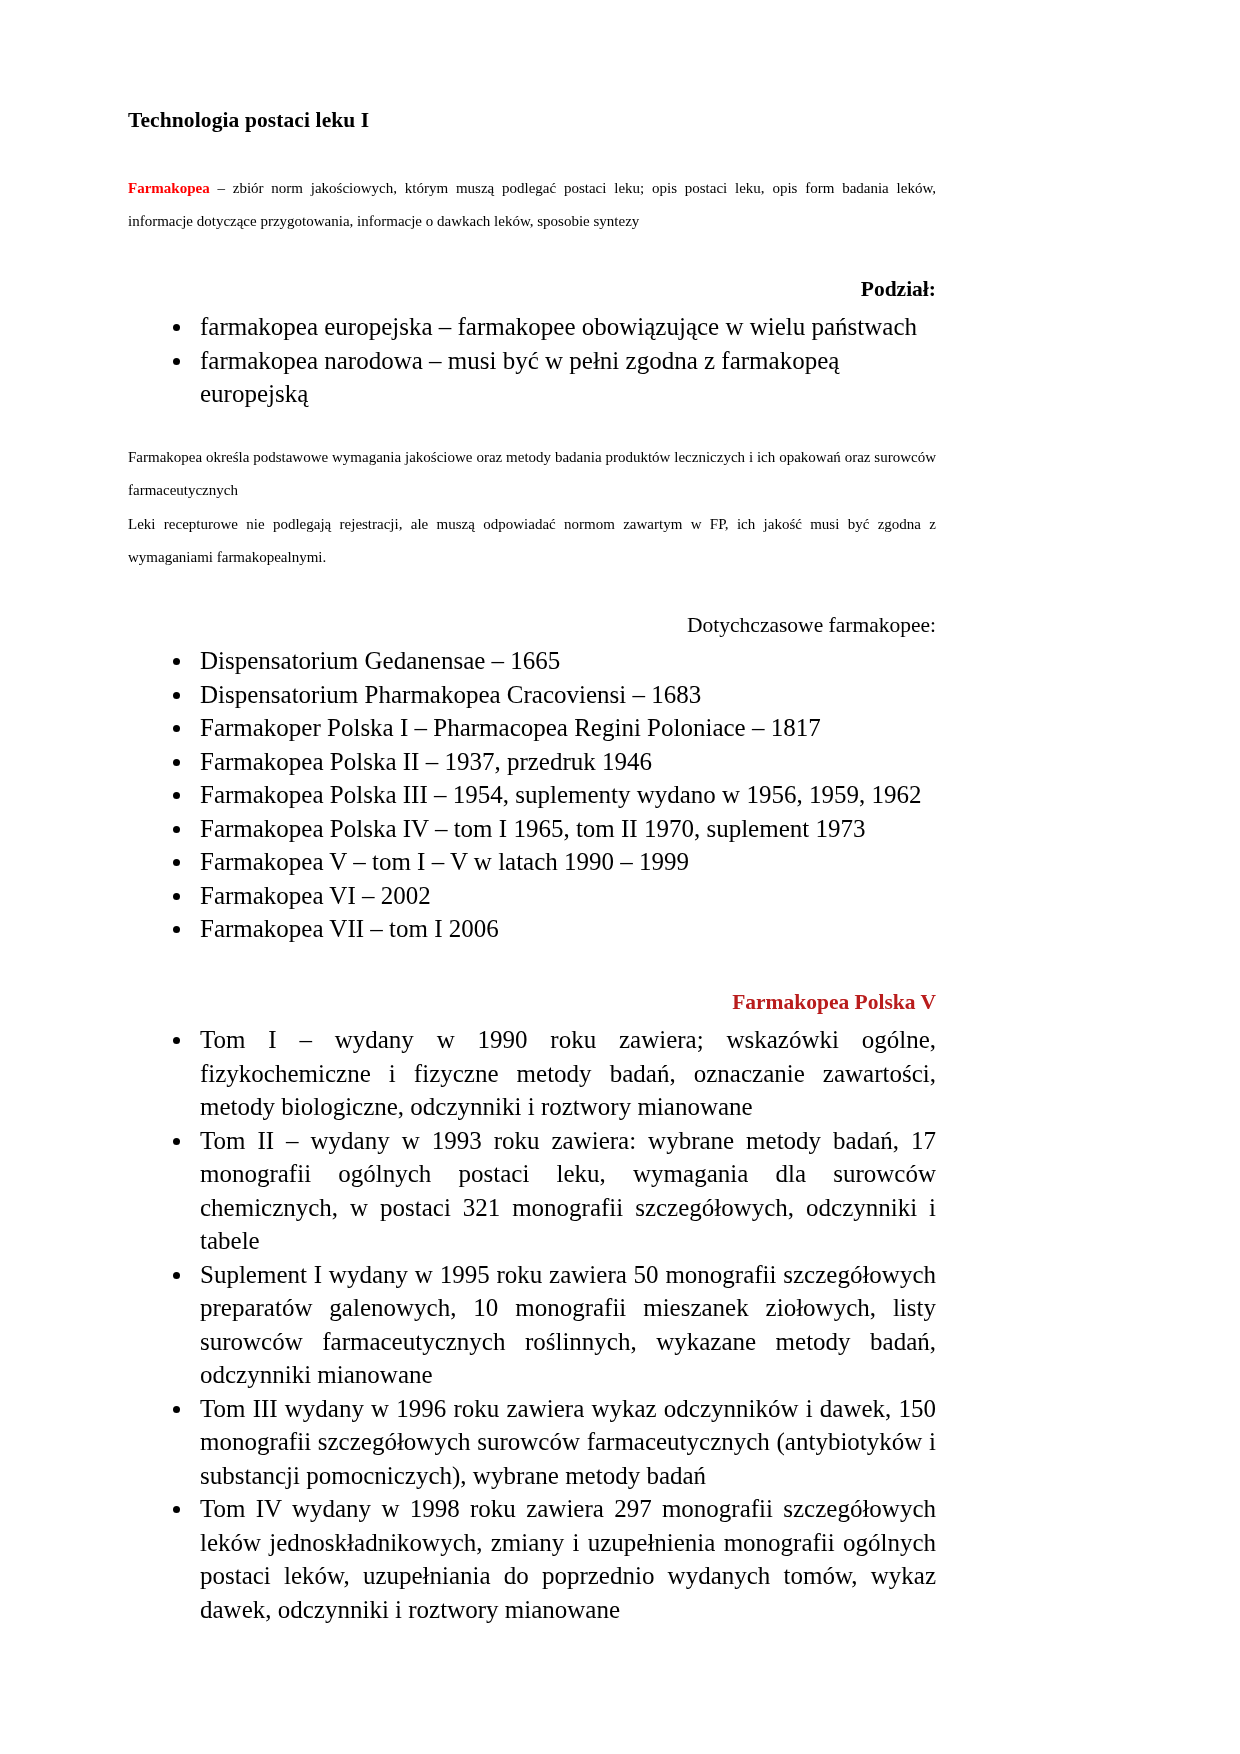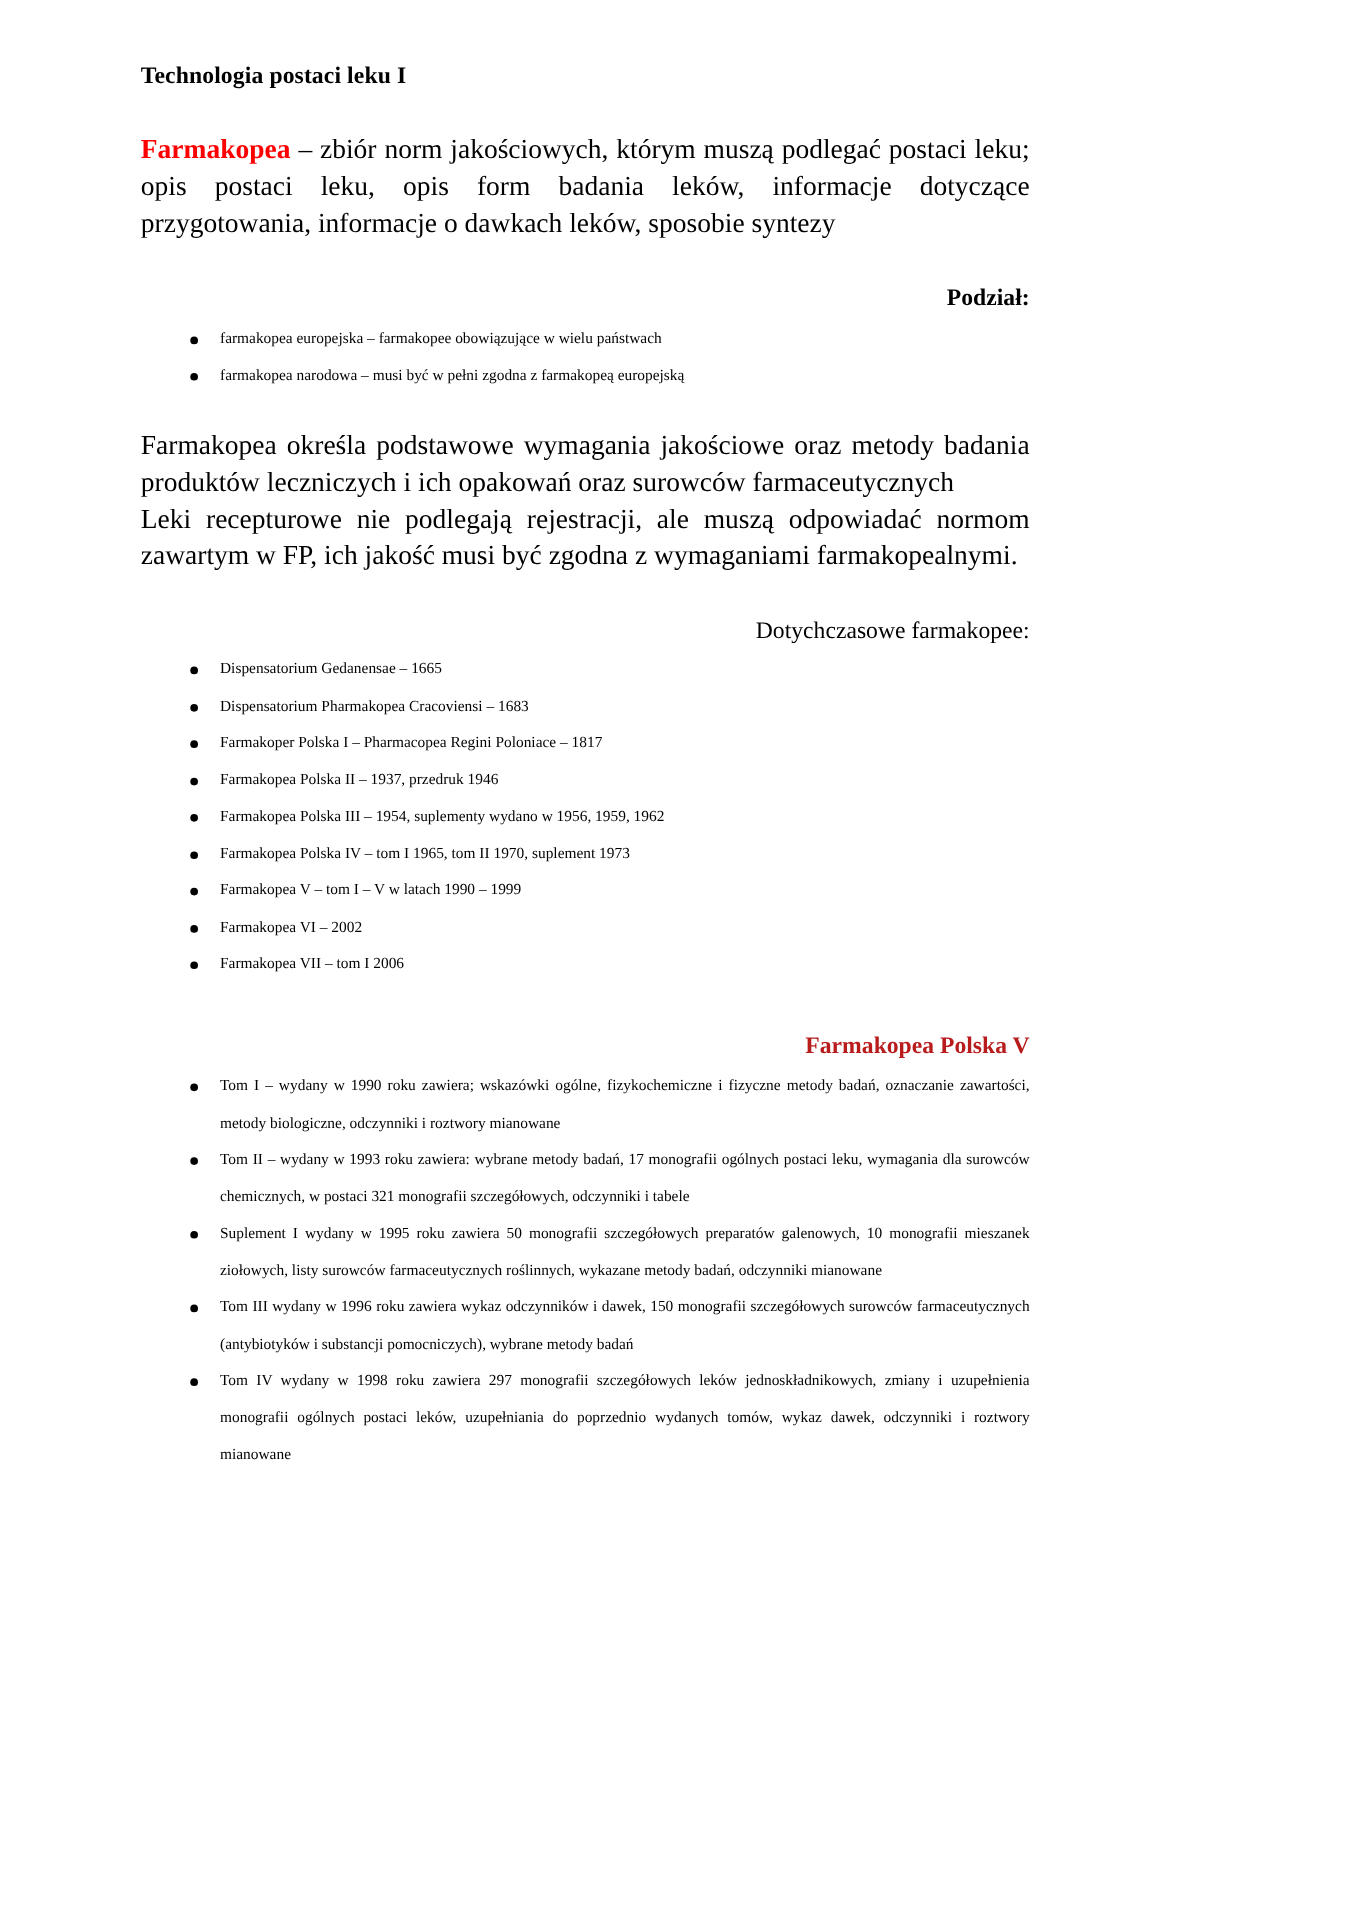--- a/index.html
+++ b/index.html
@@ -6,34 +6,34 @@
     margin: 0;
     padding: 0;
     background: #ffffff;
   }
   .page {
     position: relative;
     width: 1064px;
     height: 1754px;
     background: #ffffff;
     box-sizing: border-box;
-    padding: 56px 128px 0 128px;
+    padding: 108px 128px 0 128px;
     font-family: "Liberation Serif", "DejaVu Serif", serif;
     color: #000000;
     -webkit-font-smoothing: antialiased;
   }
   .doc-title {
     font-size: 21.5px;
     font-weight: bold;
     letter-spacing: 0.1px;
     margin: 0 0 38px 0;
     line-height: 1.2;
   }
   .para {
-    font-size: 25px;
+    font-size: 15px;
     line-height: 33.5px;
     text-align: justify;
     margin: 0 0 18px 0;
   }
   .para.tight {
     margin-bottom: 0;
   }
   .kw-red {
     color: #ff0000;
     font-weight: bold;
@@ -54,21 +54,21 @@
     margin: 0 0 2px 0;
     text-align: right;
   }
   ul.bullets {
     list-style: none;
     margin: 0;
     padding: 0;
   }
   ul.bullets > li {
     position: relative;
-    font-size: 14px;
+    font-size: 25px;
     line-height: 33.5px;
     padding-left: 72px;
     margin: 0;
     text-align: justify;
   }
   ul.bullets > li::before {
     content: "";
     position: absolute;
     left: 45px;
     top: 14px;

